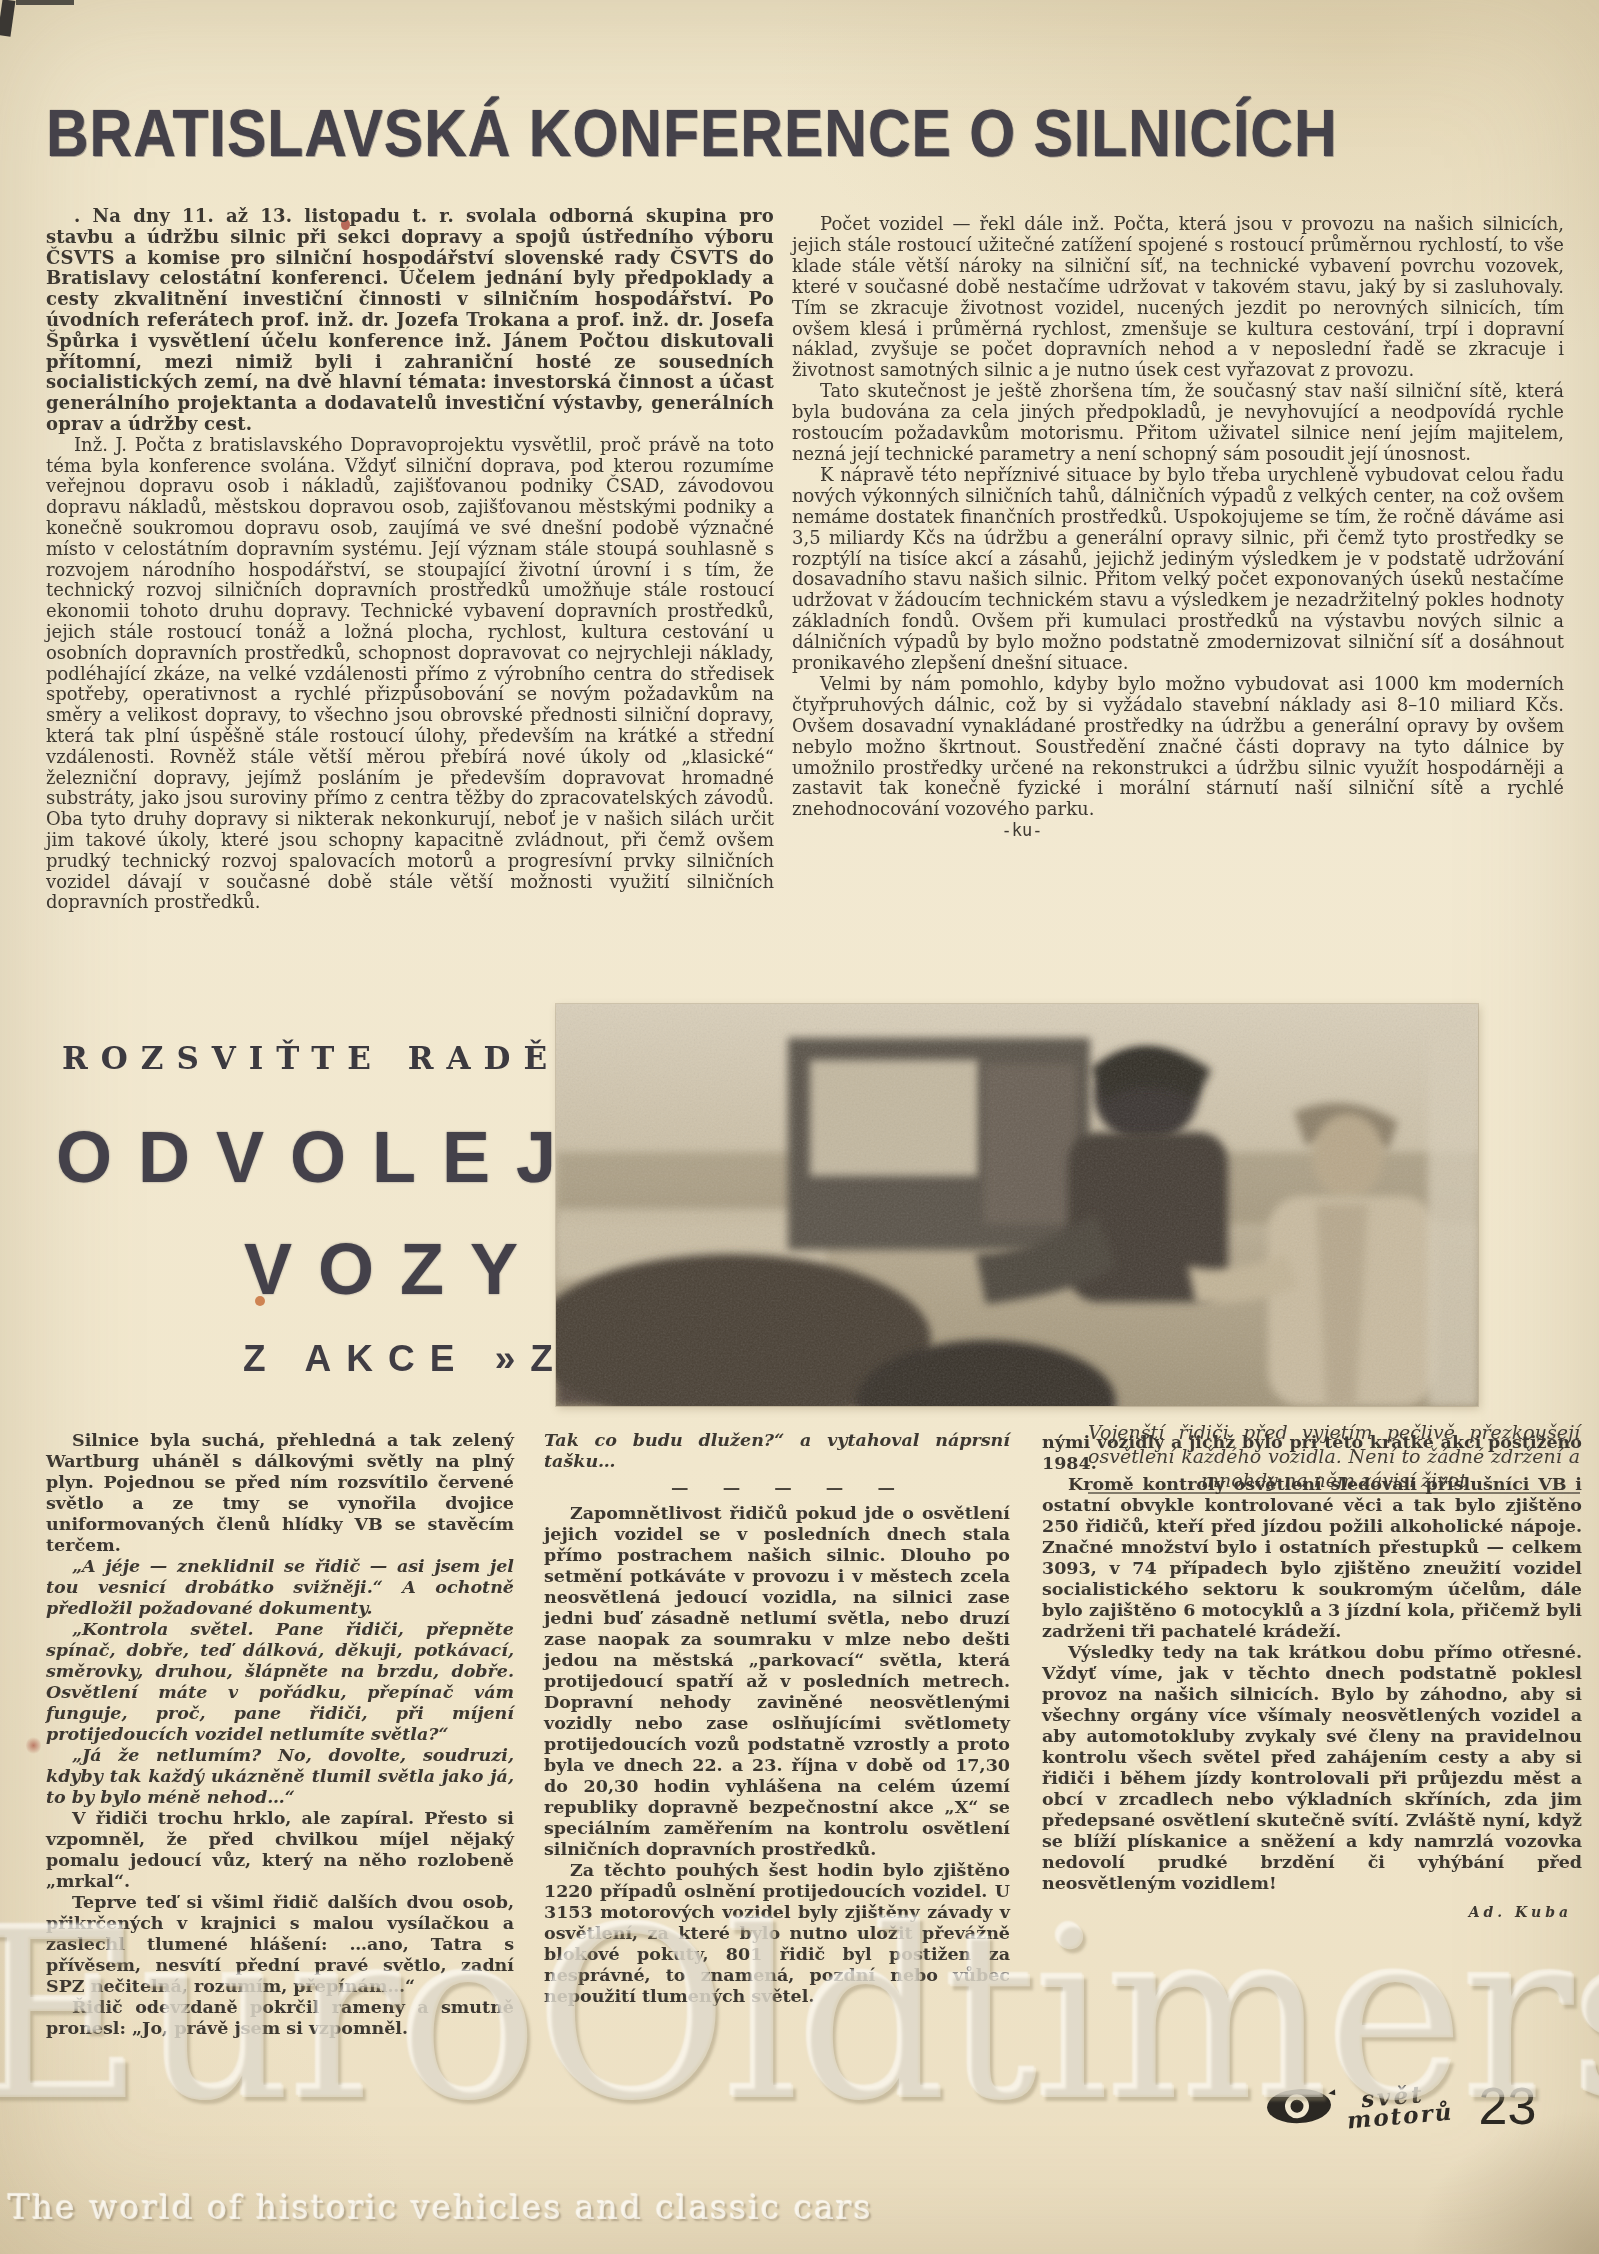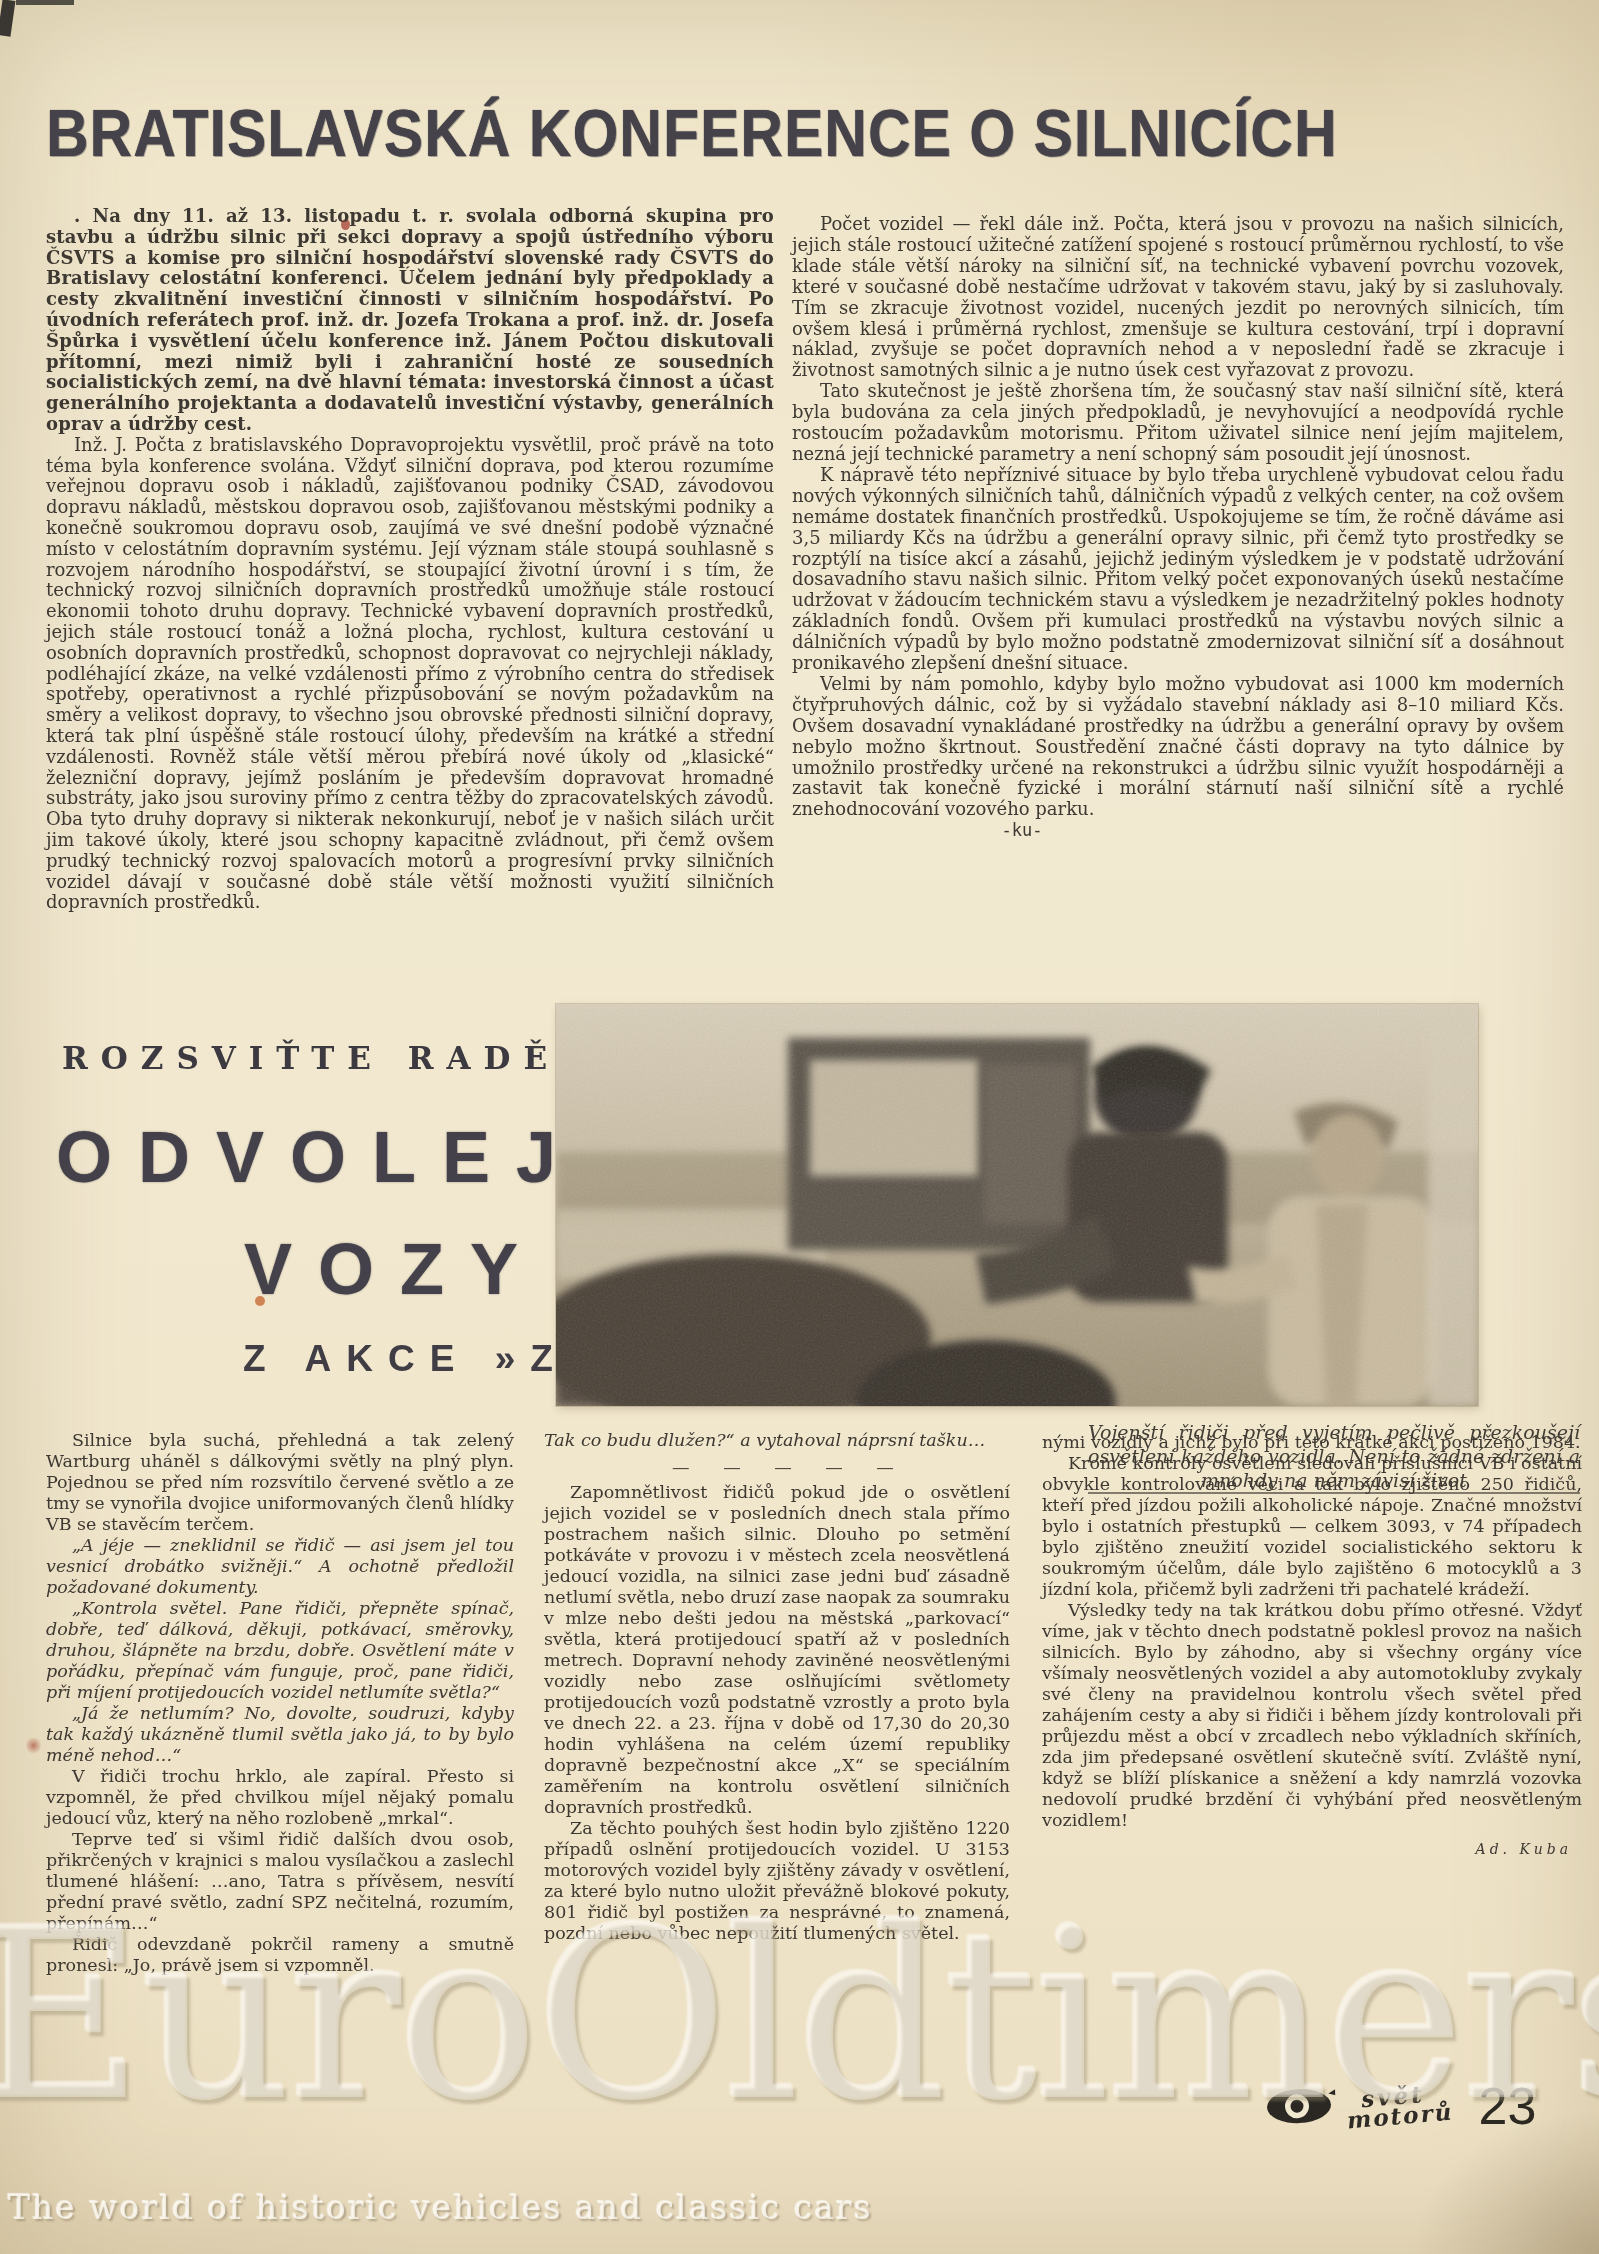--- a/index.html
+++ b/index.html
@@ -50,21 +50,21 @@
   #photo{left:556px;top:1004px;width:922px;height:402px;
     box-shadow:0 0 0 1px rgba(120,104,78,0.25), 2px 3px 8px rgba(110,92,60,0.25);}
   #photo svg{display:block;width:100%;height:100%;}
   
   #caption{
     left:1088px;top:1420px;width:492px;font-style:italic;
     font-size:19px;line-height:24px;text-align:justify;text-align-last:center;
     color:#423d35;border-bottom:2px solid rgba(70,64,54,0.65);
   }
   
-  .bcol{text-align:justify;font-size:17.5px;line-height:21px;}
+  .bcol{text-align:justify;font-size:17.5px;line-height:21px;font-weight:bold;}
   .bcol p{margin:0;text-indent:26px;}
   #bcol1{left:46px;top:1430px;width:468px;}
   #bcol2{left:544px;top:1430px;width:466px;}
   #bcol3{left:1042px;top:1432px;width:540px;}
   .it{font-style:italic;}
   .dashsep{letter-spacing:14px;text-indent:0;text-align:center;color:#4a443b;margin:6px 0 4px 0 !important;}
   .sig-kuba{text-align:right;font-style:italic;letter-spacing:4px;padding-right:10px;margin-top:8px;font-size:14px;}
   
   #footer-logo{left:1266px;top:2076px;display:flex;align-items:center;gap:10px;}
   #eye{width:70px;height:46px;transform:rotate(-3deg);}

